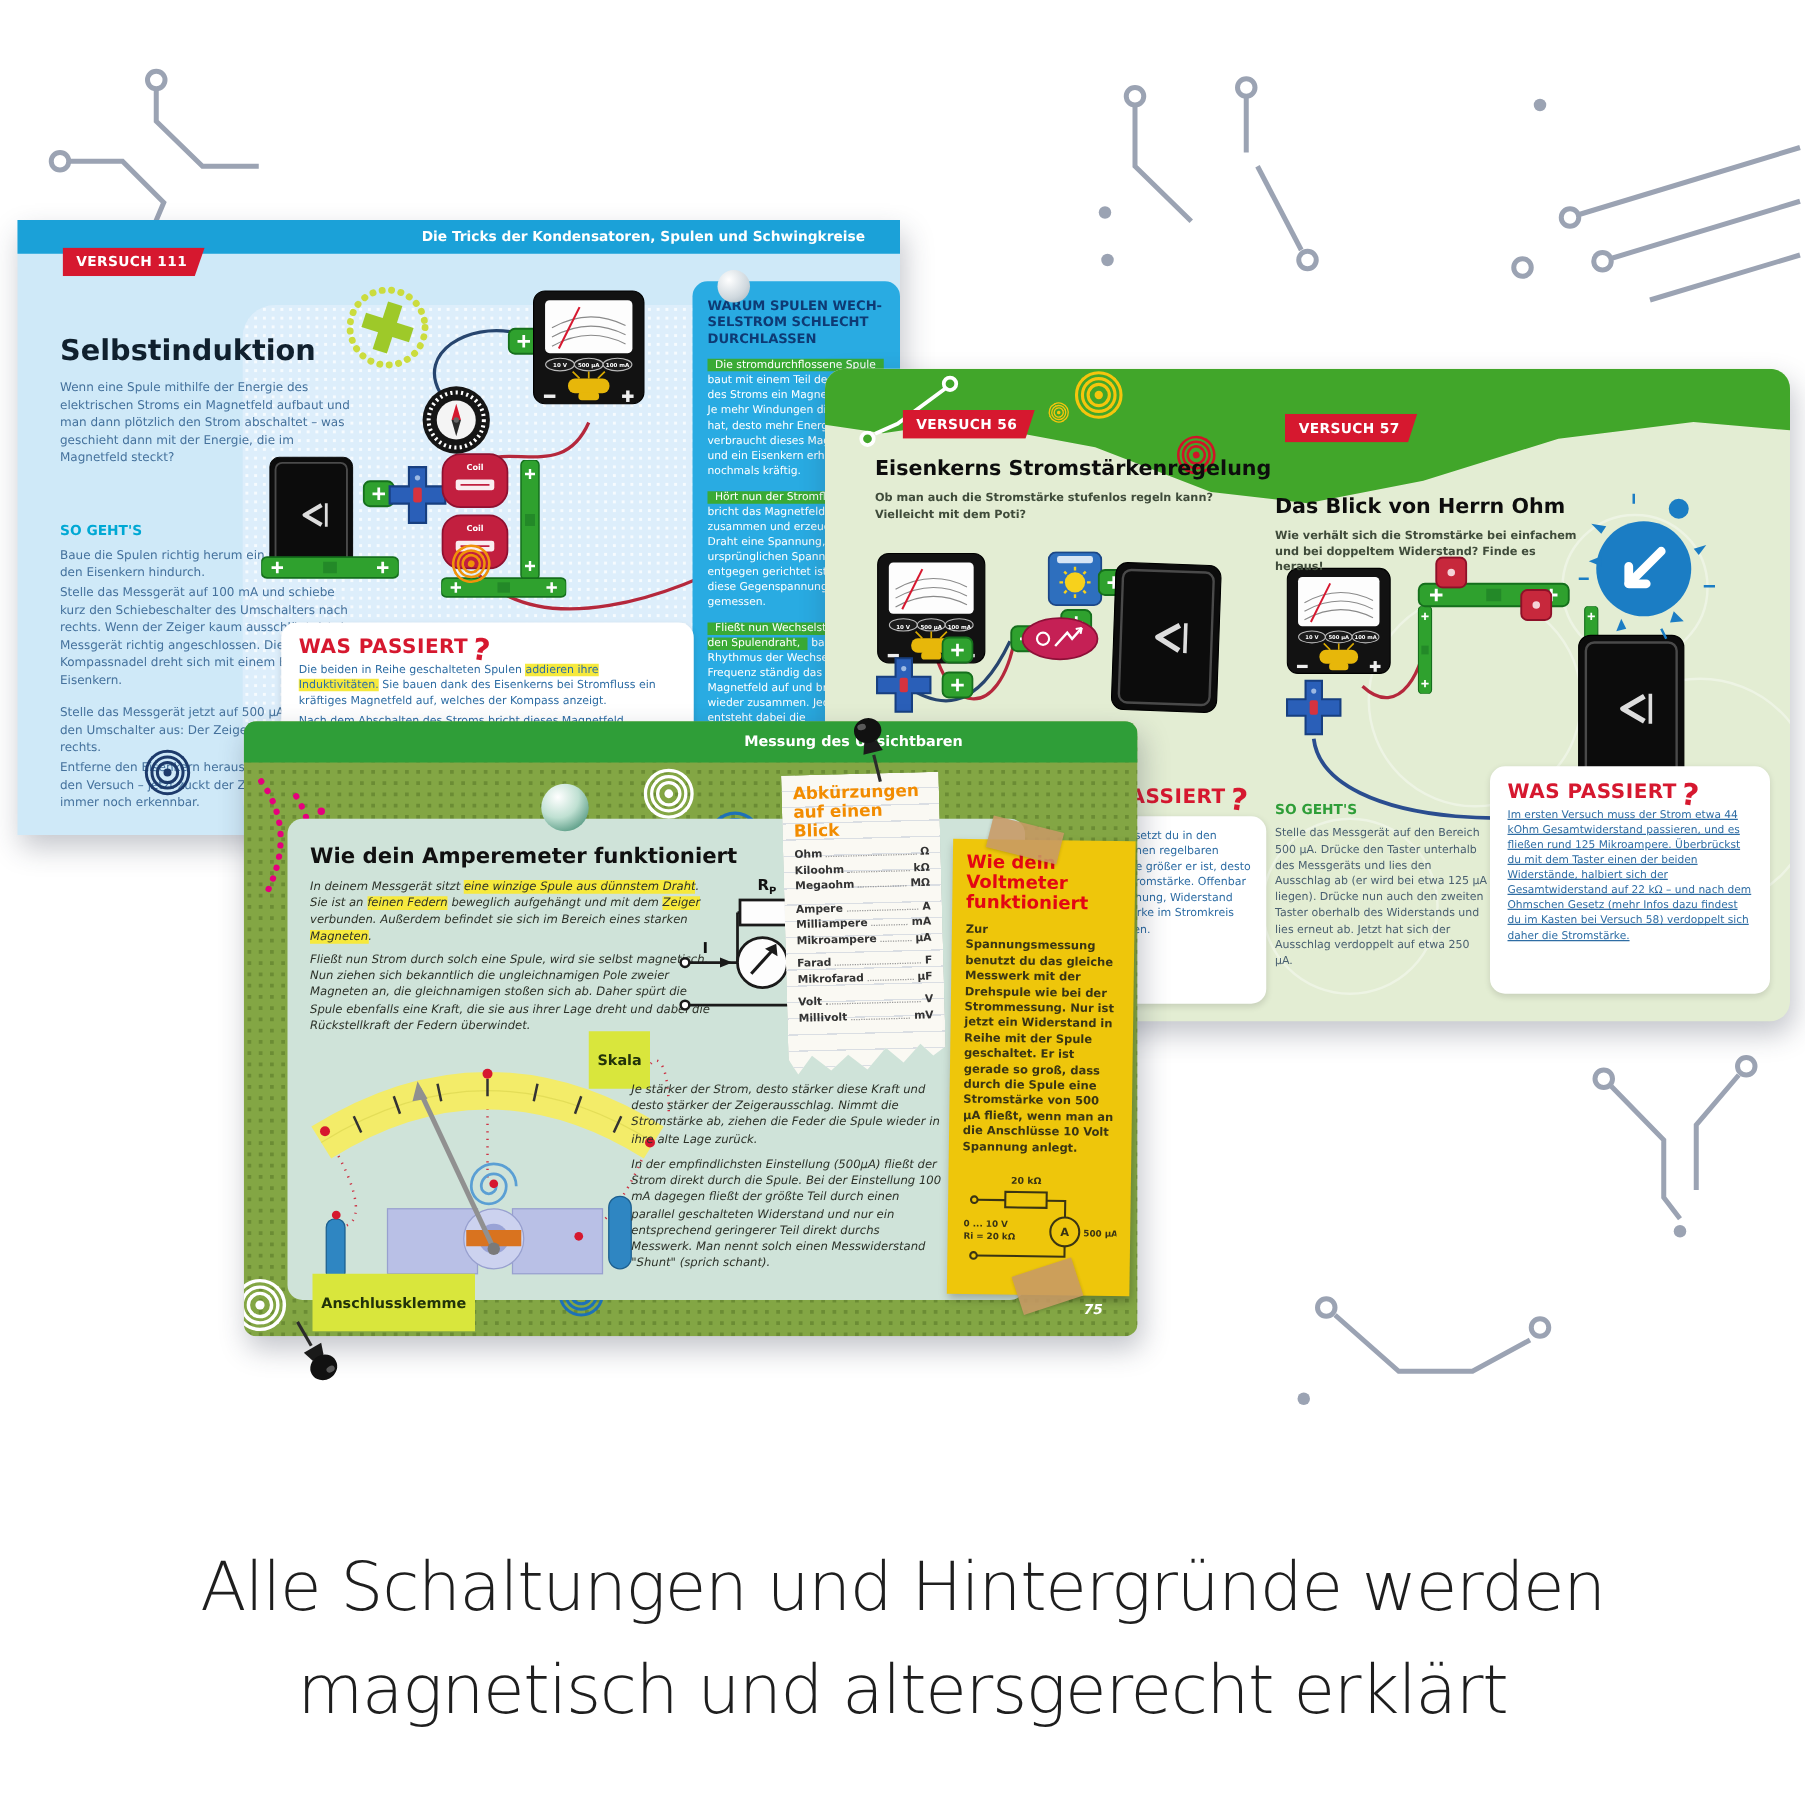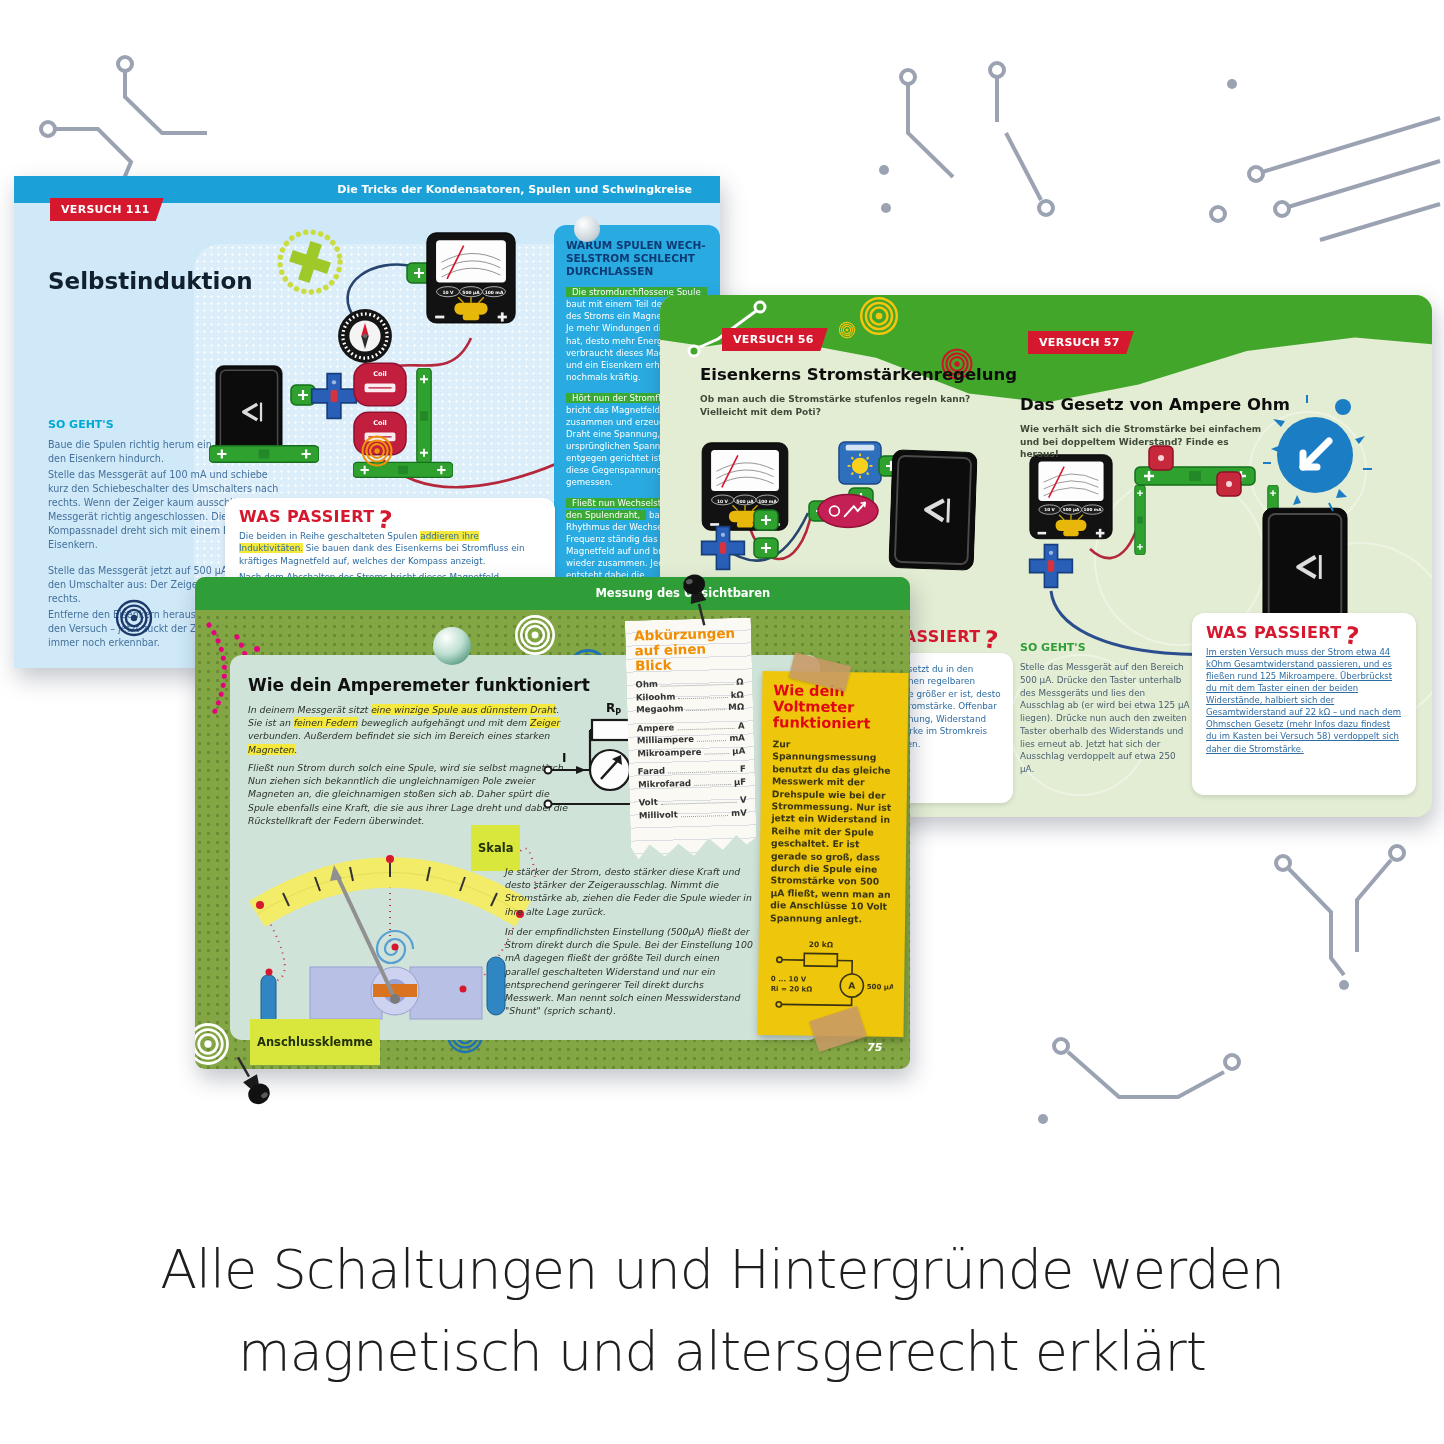--- a/index.html
+++ b/index.html
@@ -209,20 +209,21 @@
     <circle cx="1344" cy="985" r="5"></circle>
         <circle cx="1043" cy="1119" r="5"></circle>
   </g>
 </svg>
 
 <div id="page-blue" class="page">
   <div class="bp-panel"></div>
   <div class="hdr"><span>Die Tricks der Kondensatoren, Spulen und Schwingkreise</span></div>
   <div class="badge" style="left:36px;top:22px;">VERSUCH 111</div>
   <h1>Selbstinduktion</h1>
+  <p class="bp-txt" style="left:34px;top:128px;">Wenn eine Spule mithilfe der Energie des elektrischen Stroms ein Magnetfeld aufbaut und man dann plötzlich den Strom abschaltet – was geschieht dann mit der Energie, die im Magnetfeld steckt?</p>
   <div class="bp-lbl" style="left:34px;top:242px;">SO GEHT'S</div>
   <p class="bp-txt" style="left:34px;top:262px;">Baue die Spulen richtig herum ein und schiebe den Eisenkern hindurch.</p>
   <p class="bp-txt" style="left:34px;top:292px;">Stelle das Messgerät auf 100 mA und schiebe kurz den Schiebeschalter des Umschalters nach rechts. Wenn der Zeiger kaum ausschlägt, ist das Messgerät richtig angeschlossen. Die Kompassnadel dreht sich mit einem Ende zum Eisenkern.</p>
   <p class="bp-txt" style="left:34px;top:388px;">Stelle das Messgerät jetzt auf 500 µA und schalte den Umschalter aus: Der Zeiger zuckt kurz nach rechts.</p>
   <p class="bp-txt" style="left:34px;top:432px;">Entferne den Eisenkern heraus und wiederhole den Versuch – jetzt zuckt der Zeiger kaum, aber immer noch erkennbar.</p>
 
   <svg class="scene" viewBox="0 0 706 492">
 
     <g transform="translate(296,86)">
       <circle r="30" fill="none" stroke="#cbdc3e" stroke-width="5.5" stroke-dasharray="0.1,7.5" stroke-linecap="round"></circle>
@@ -367,21 +368,21 @@
           </g>
     </g>
   </svg>
 
   <div class="badge" style="left:62px;top:33px;">VERSUCH 56</div>
   <div class="badge" style="left:368px;top:36px;">VERSUCH 57</div>
 
   <h2 class="g-title" style="left:40px;top:70px;">Eisenkerns Stromstärkenregelung</h2>
   <p class="g-sub" style="left:40px;top:98px;width:310px;">Ob man auch die Stromstärke stufenlos regeln kann? Vielleicht mit dem Poti?</p>
 
-  <h2 class="g-title" style="left:360px;top:100px;">Das Gesetz von Ampere Ohm</h2>
+  <h2 class="g-title" style="left:360px;top:100px;">Das Blick von Herrn Ohm</h2>
   <p class="g-sub" style="left:360px;top:128px;width:245px;">Wie verhält sich die Stromstärke bei einfachem und bei doppeltem Widerstand? Finde es heraus!</p>
 
   <div class="abs" style="left:185px;top:332px;">
     <span class="wp-label">WAS PASSIERT</span><span class="wp-q">?</span>
   </div>
   <div class="wp-box" style="left:178px;top:358px;width:175px;height:150px;padding:10px 12px;box-sizing:border-box;">
     <p class="wp-text" style="margin:0;">Mit dem Poti setzt du in den Stromkreis einen regelbaren Widerstand. Je größer er ist, desto kleiner die Stromstärke. Offenbar hängen Spannung, Widerstand und Stromstärke im Stromkreis eng zusammen.</p>
   </div>
 
   <div class="g-sg" style="left:360px;top:346px;">SO GEHT'S</div>

